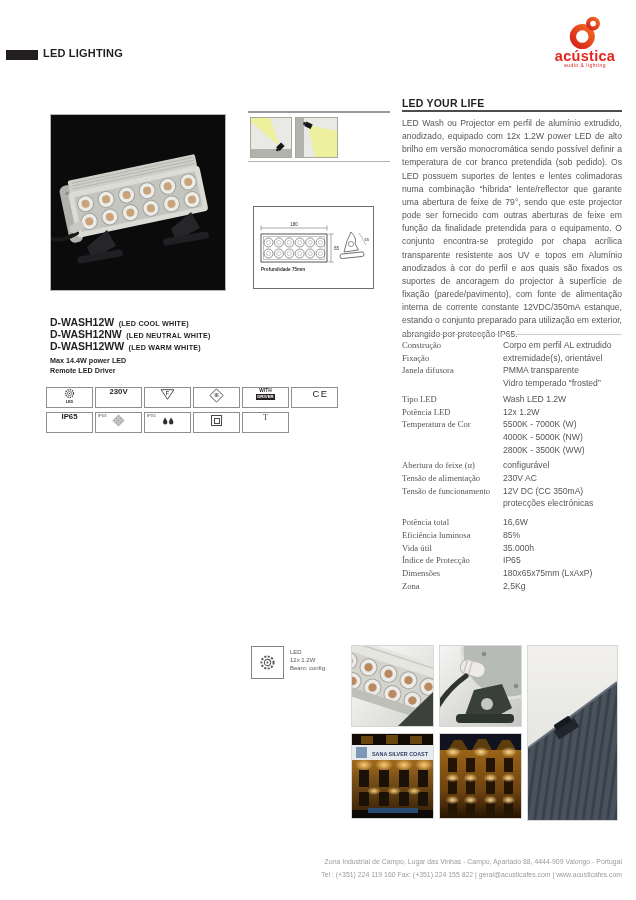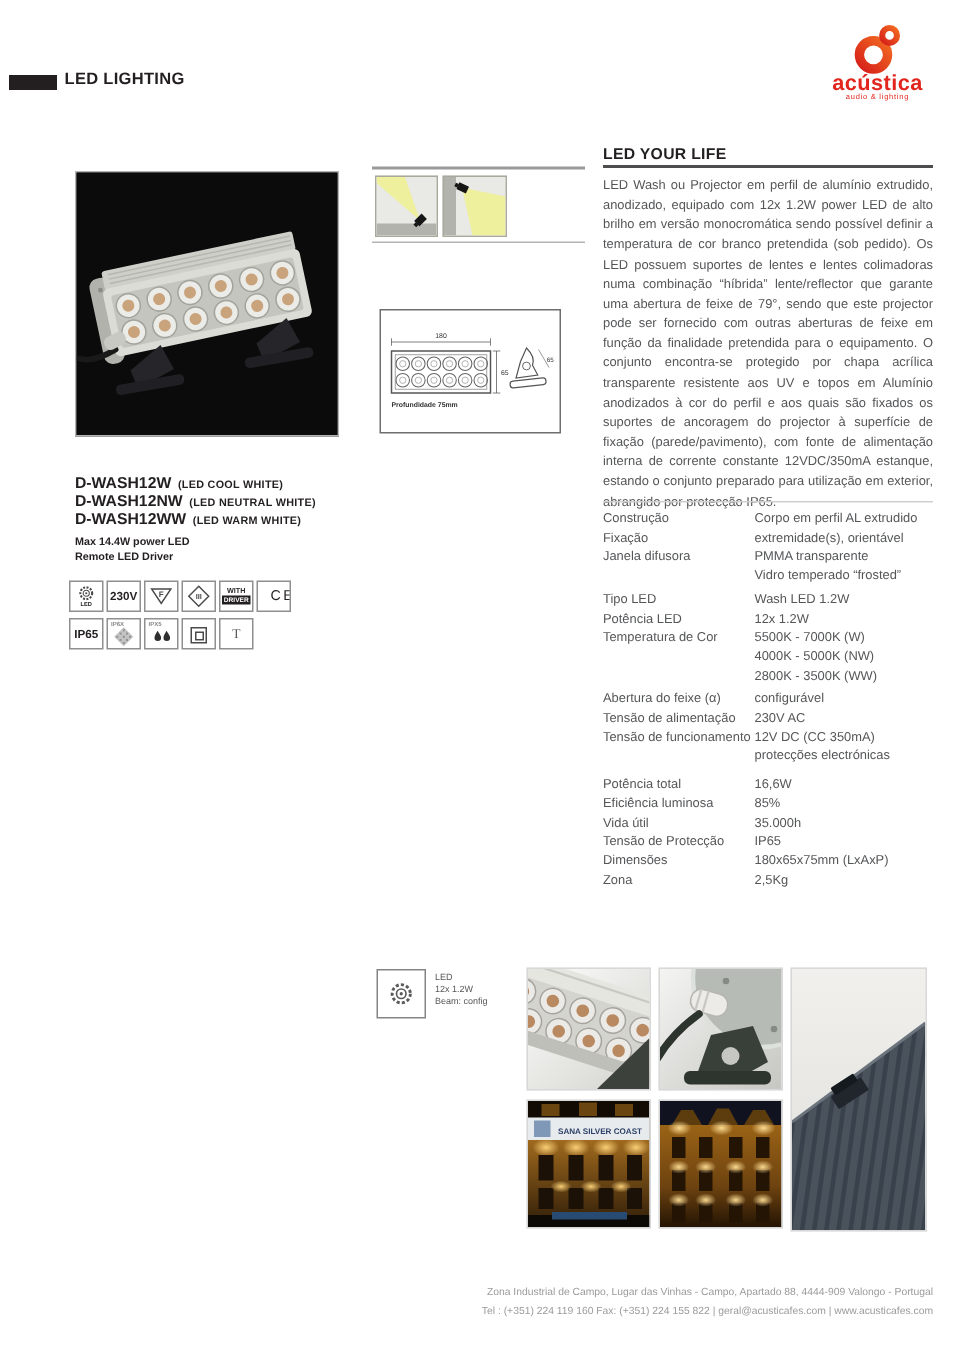--- a/index.html
+++ b/index.html
@@ -20,22 +20,22 @@
                  box-sizing:border-box;background:#0b0b0b;}
   .model-block{left:50px;top:312px;}
   .model-line{height:12px;white-space:nowrap;}
   .model-code{font-size:10.5px;font-weight:bold;}
   .model-variant{font-size:7.2px;font-weight:bold;letter-spacing:.2px;}
   .power-block{left:50px;top:356px;font-size:7.2px;font-weight:bold;line-height:9.6px;}
 
   .badge-row{display:flex;gap:2px;}
   .badge-row1{left:46px;top:387px;}
   .badge-row2{left:46px;top:412px;}
-  .badge{width:23px;height:21px;border:1px solid #8f8f8f;box-sizing:border-box;background:#fff;
-         position:relative;display:flex;flex-direction:column;align-items:center;justify-content:center;
+  .badge{width:47px;height:21px;border:1px solid #8f8f8f;box-sizing:border-box;background:#fff;
+         position:relative;display:flex;flex-direction:column;align-items:center;
          color:#231f20;overflow:hidden;}
   .badge .txt-lg{font-size:7.8px;font-weight:bold;line-height:8px;}
   .badge .txt-led{font-size:3.8px;font-weight:bold;line-height:4px;margin-top:.5px;}
   .badge .txt-with{font-size:4.8px;font-weight:bold;line-height:5.5px;}
   .badge .txt-driver{font-size:4.4px;font-weight:bold;line-height:6px;background:#231f20;color:#fff;padding:0 1.5px;}
   .badge .txt-ce{font-size:9.5px;letter-spacing:1.5px;font-weight:500;padding-left:12px;}
   .badge .mini-label{position:absolute;top:1px;left:2px;font-size:4px;font-weight:bold;color:#888;line-height:4px;}
   .dust-diamond{width:9px;height:9px;transform:rotate(45deg);background-color:#c4c4c4;
     background-image:radial-gradient(#8f8f8f 30%,transparent 32%);background-size:3px 3px;margin-top:3px;}
   .sq2{width:9px;height:9px;border:1.4px solid #4a4a4a;display:flex;align-items:center;justify-content:center;margin-top:2px;}
@@ -51,21 +51,21 @@
   .tech-box{left:253px;top:206px;width:121px;height:83px;border:1px solid #6e6e6e;box-sizing:border-box;background:#fff;}
 
   
   .intro-title{left:402px;top:97px;font-size:10.5px;font-weight:bold;letter-spacing:.2px;}
   .intro-rule{left:402px;top:110px;width:220px;height:2px;background:#4d4d4f;}
   .intro-paragraph{left:402px;top:117px;width:220px;font-size:8.6px;line-height:13.15px;
                    color:#555658;text-align:justify;}
   .spec-rule{left:402px;top:334px;width:220px;height:1px;background:#cfcfcf;}
   .spec-table{left:402px;top:339px;width:220px;font-size:8.6px;color:#555658;}
   .spec-row{display:flex;line-height:12.7px;}
-  .spec-label{width:101px;flex:none;}
+  .spec-label{width:101px;flex:none;font-family:Liberation Serif, serif;}
   .spec-value{flex:1;}
   .g3{margin-top:3px;}
   .g6{margin-top:6px;}
 
   
   .beam-config-box{left:251px;top:646px;width:33px;height:33px;border:1px solid #848484;box-sizing:border-box;
                    display:flex;align-items:center;justify-content:center;}
   .beam-config-text{left:290px;top:648px;font-size:6px;line-height:8px;color:#555658;}
   .ph{border:1px solid #d8d8d8;box-sizing:border-box;overflow:hidden;background:#eee;}
   .ph svg{display:block;}
@@ -368,21 +368,21 @@
       </div>
     <div class="spec-row">
         <span class="spec-label">Eficiência luminosa</span>
         <span class="spec-value">85%</span>
       </div>
     <div class="spec-row">
         <span class="spec-label">Vida útil</span>
         <span class="spec-value">35.000h</span>
       </div>
     <div class="spec-row">
-        <span class="spec-label">Tensão de Protecção</span>
+        <span class="spec-label">Índice de Protecção</span>
         <span class="spec-value">IP65</span>
       </div>
     <div class="spec-row">
         <span class="spec-label">Dimensões</span>
         <span class="spec-value">180x65x75mm (LxAxP)</span>
       </div>
     <div class="spec-row">
         <span class="spec-label">Zona</span>
         <span class="spec-value">2,5Kg</span>
       </div>

